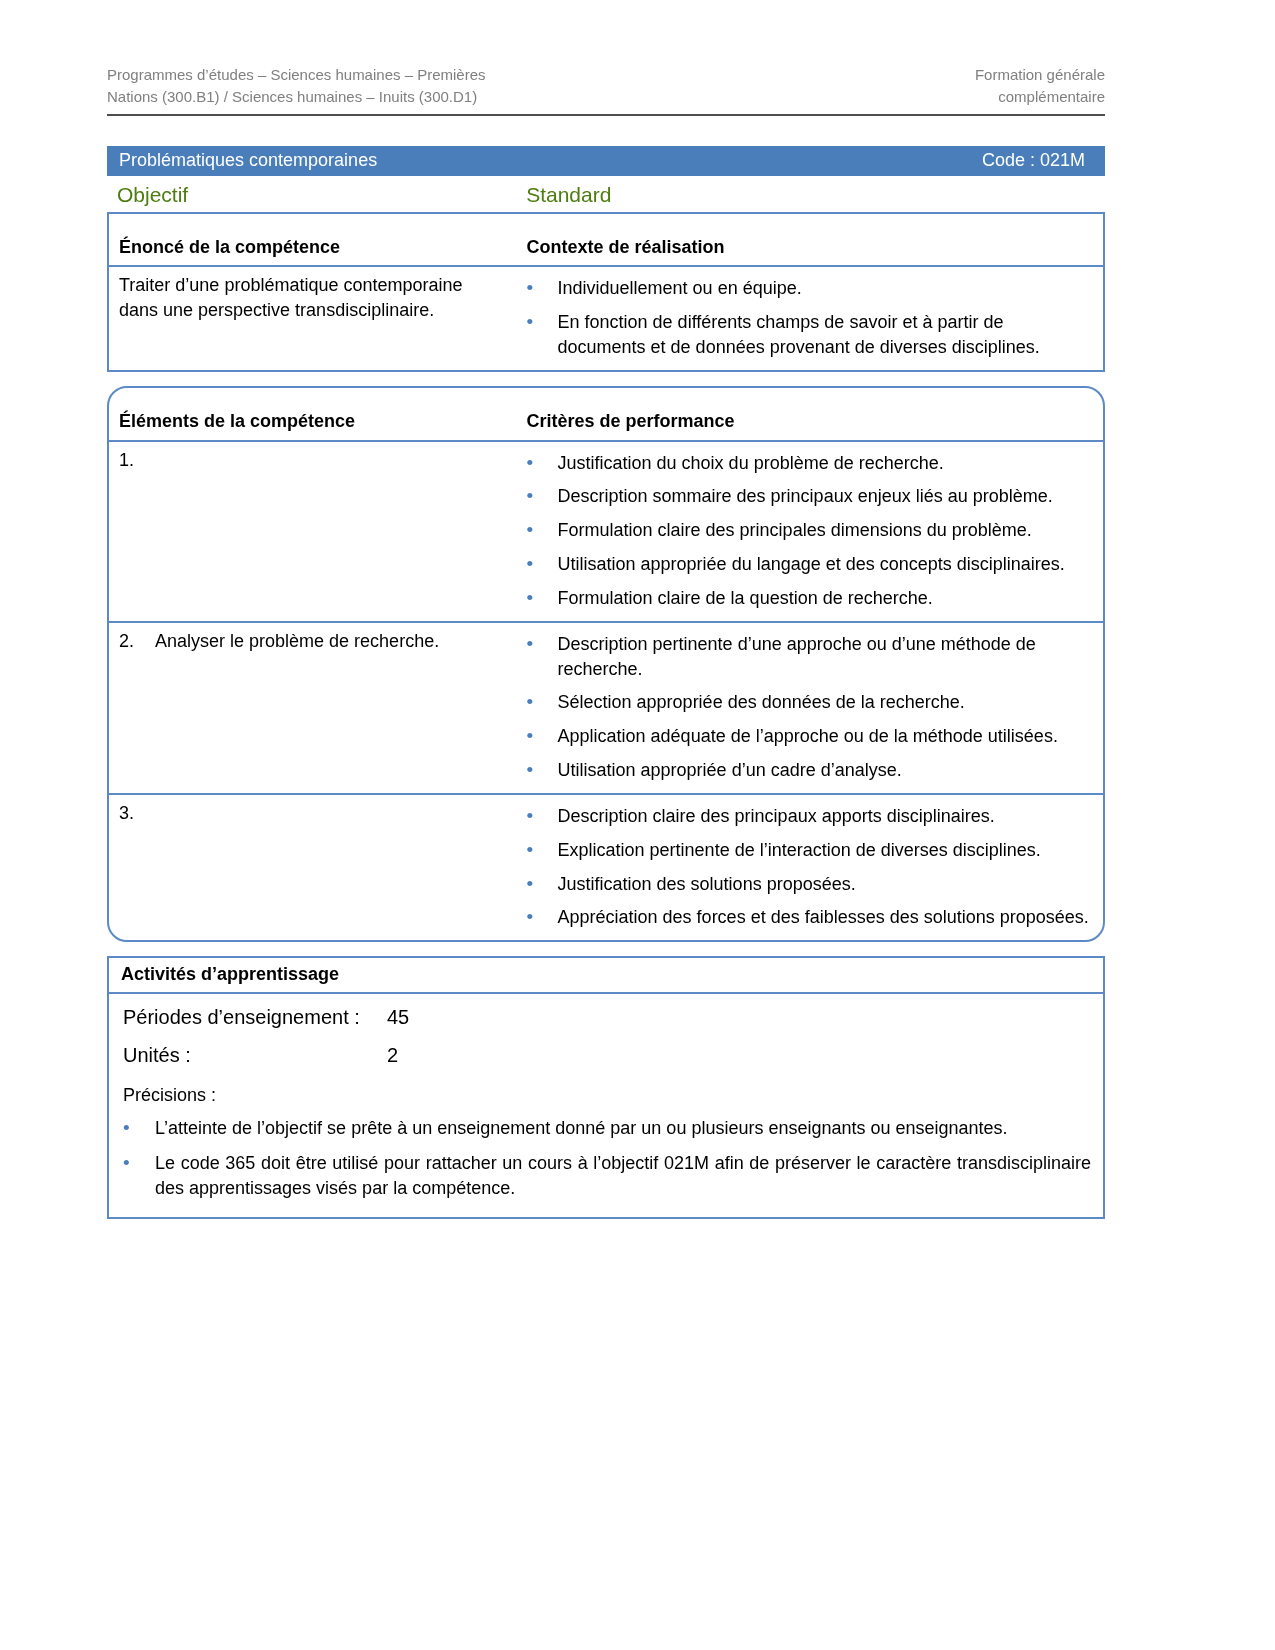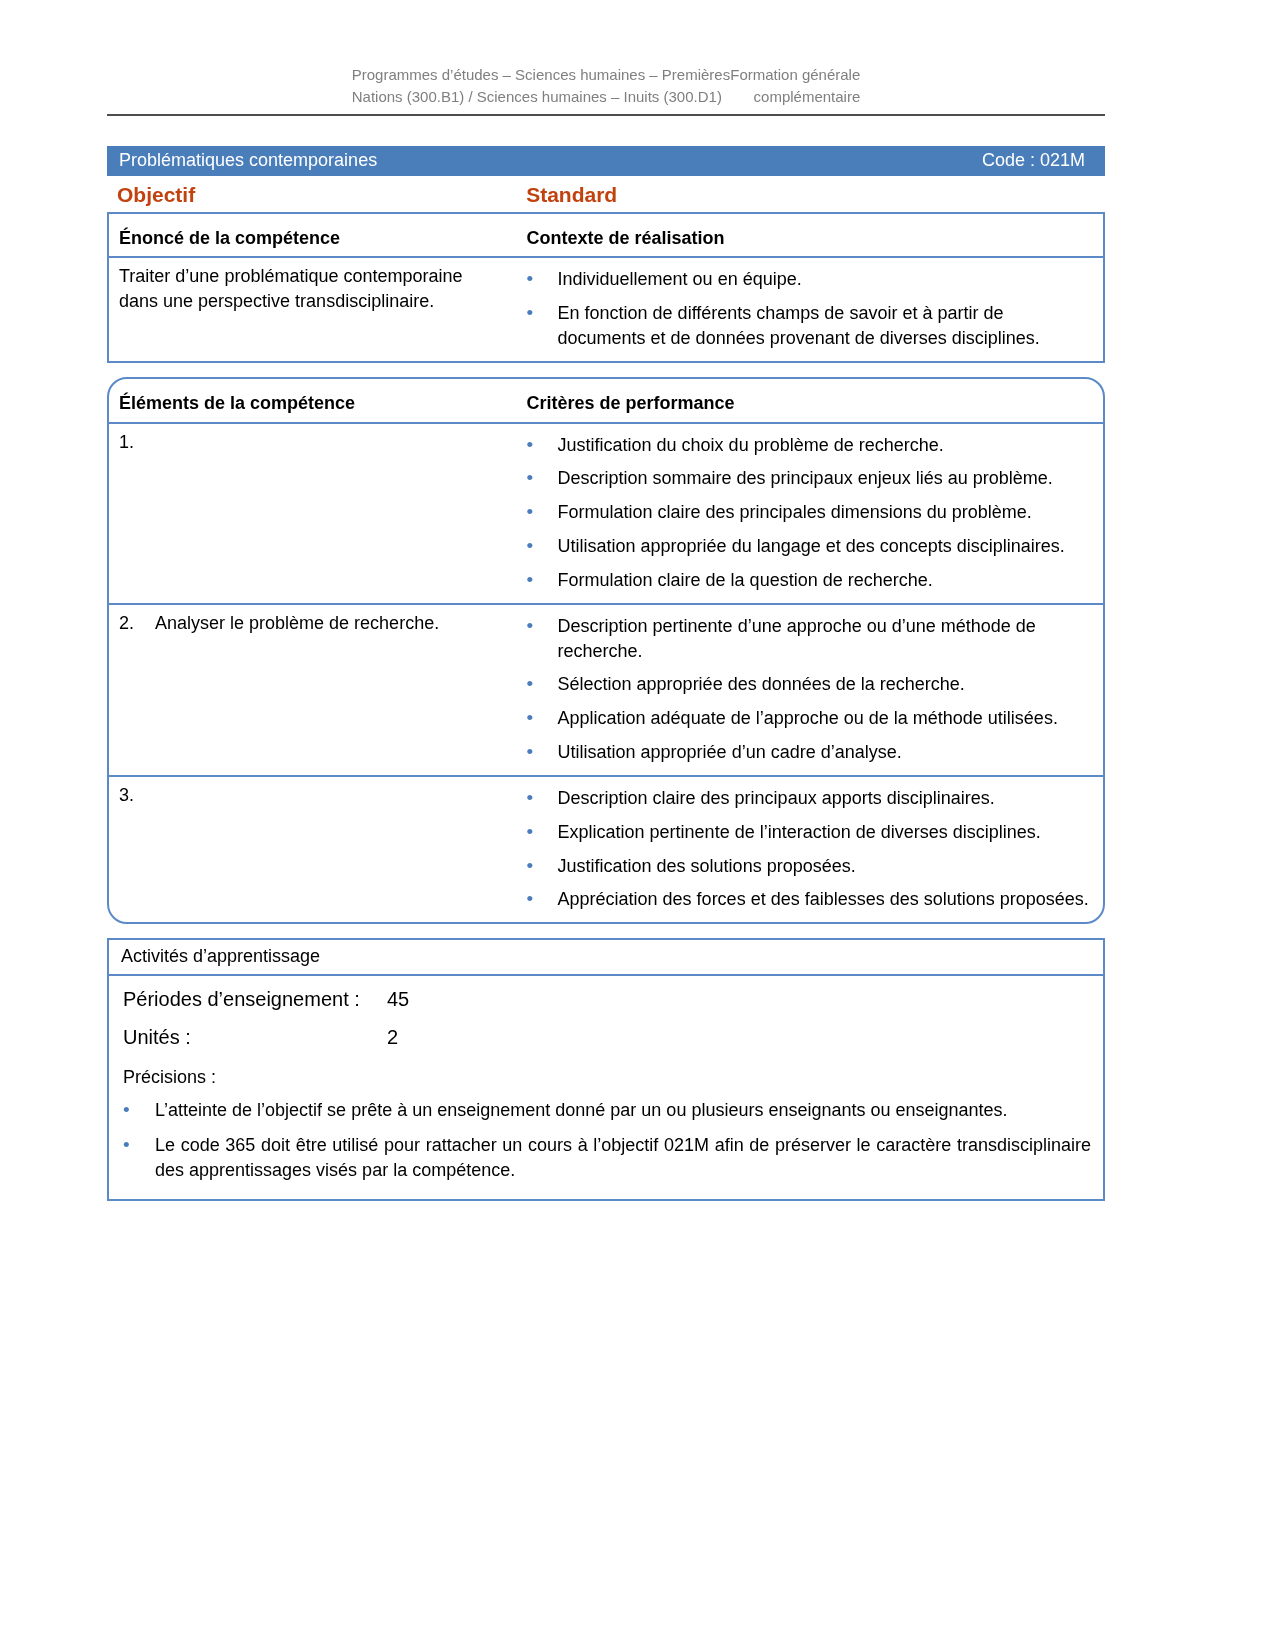--- a/index.html
+++ b/index.html
@@ -11,58 +11,58 @@
     position: relative;
   }
   .page {
     position: relative;
     width: 1275px; height: 1650px;
     padding: 64px 170px 0 107px;
   }
 
   
   .running-header {
-    display: flex; justify-content: center;
+    display: flex; justify-content: space-between;
     color: #7f7f7f; font-size: 15px; line-height: 1.45;
   }
   .rh-right { text-align: right; }
   .header-rule { border-bottom: 2px solid #4d4d4d; margin-top: 6px; }
 
   
   .title-bar {
     margin-top: 30px;
     background: #4a7ebb; color: #ffffff;
     display: flex; justify-content: space-between; align-items: center;
     padding: 4px 20px 5px 12px;
     font-size: 18px;
   }
 
   
   .col-headings {
     display: grid; grid-template-columns: 41% 59%;
     margin-top: 7px; margin-bottom: 5px;
   }
   .blue-h {
-    color: #c2410c; font-weight: bold; font-size: 21px;
+    color: #4d7c0f; font-weight: normal; font-size: 21px;
     padding-left: 10px;
   }
 
   
   .box {
     border: 2px solid #5b8ac6;
     background: #ffffff;
   }
   .two-col {
     display: grid; grid-template-columns: 41% 59%;
   }
   .cell { padding: 6px 12px 10px 10px; font-size: 18px; line-height: 1.38; }
   .cell.head {
     font-weight: bold;
     border-bottom: 2px solid #5b8ac6;
-    padding-top: 12px; padding-bottom: 6px;
+    padding-top: 21px; padding-bottom: 6px;
   }
   .row-top { border-top: 2px solid #5b8ac6; }
   .mt14 { margin-top: 14px; border-radius: 20px; }
 
   
   .el { display: flex; }
   .num { flex: none; width: 36px; }
 
   
   .bullets { display: flex; flex-direction: column; gap: 9px; padding-top: 3px; }
@@ -70,21 +70,21 @@
   .bullet .dot {
     flex: none; width: 31px; color: #4a7ebb;
     font-size: 19px; line-height: 1.3;
   }
   .bullet .b-text { flex: 1; }
   .justify .b-text { text-align: justify; }
 
   
   .activities { margin-top: 14px; }
   .act-header {
-    font-weight: normal; font-size: 18px;
+    font-weight: bold; font-size: 18px;
     padding: 6px 12px 7px 12px;
     border-bottom: 2px solid #5b8ac6;
   }
   .act-body { padding: 12px 12px 16px 14px; }
   .field { display: flex; font-size: 20px; margin-bottom: 15px; }
   .f-label { flex: none; width: 264px; }
   .precisions { font-size: 18px; margin: 18px 0 10px 0; }
   .act-bullets { display: flex; flex-direction: column; gap: 10px; }
   .act-bullets .bullet .dot { width: 32px; }
 

